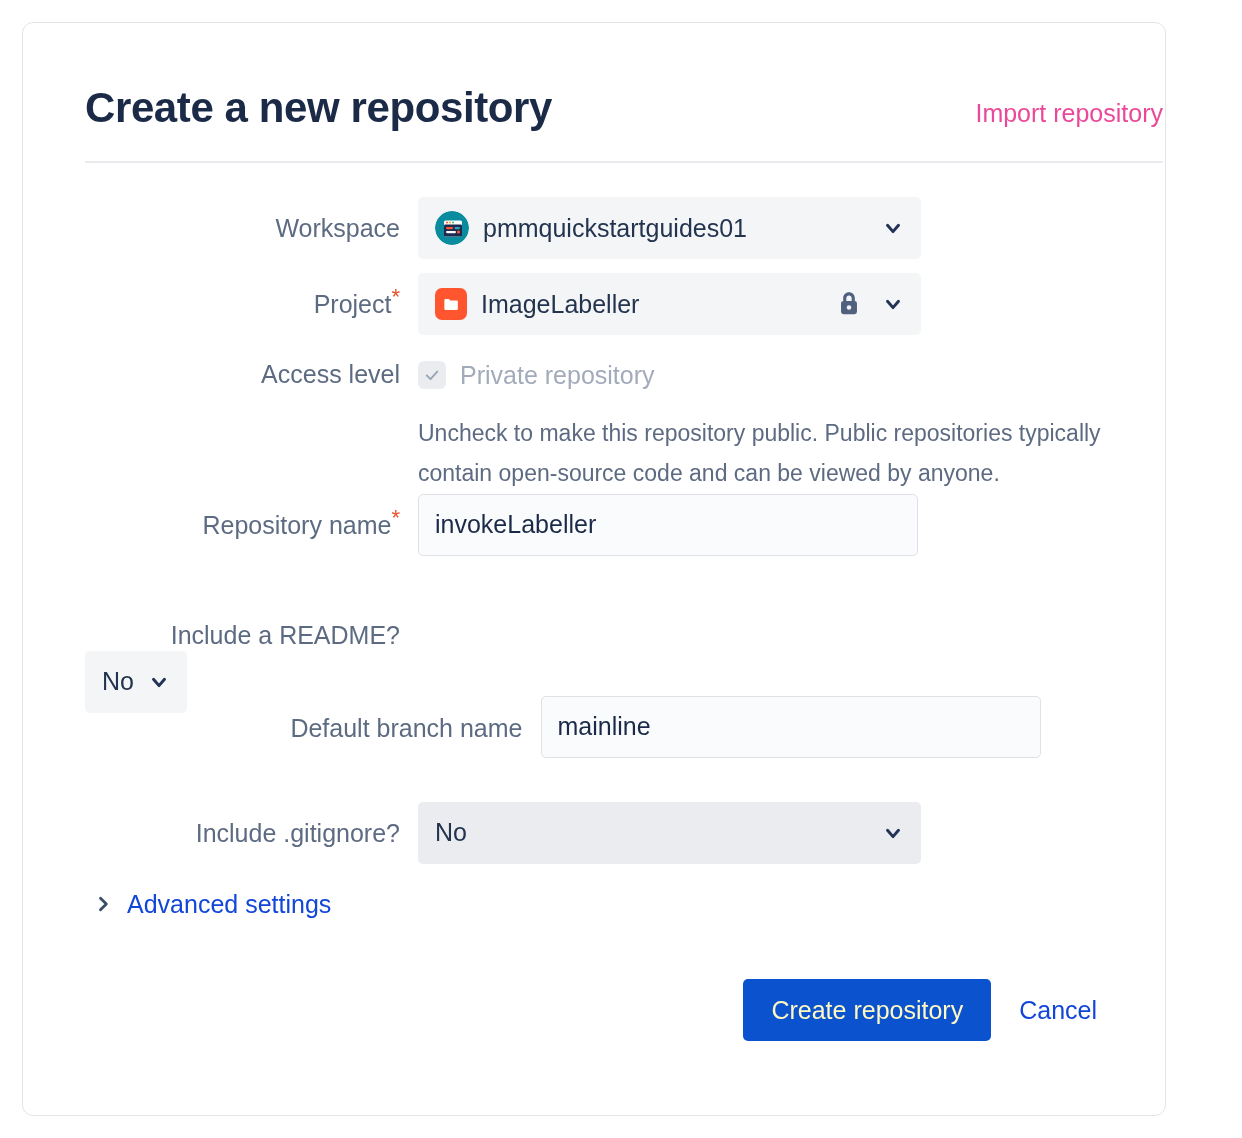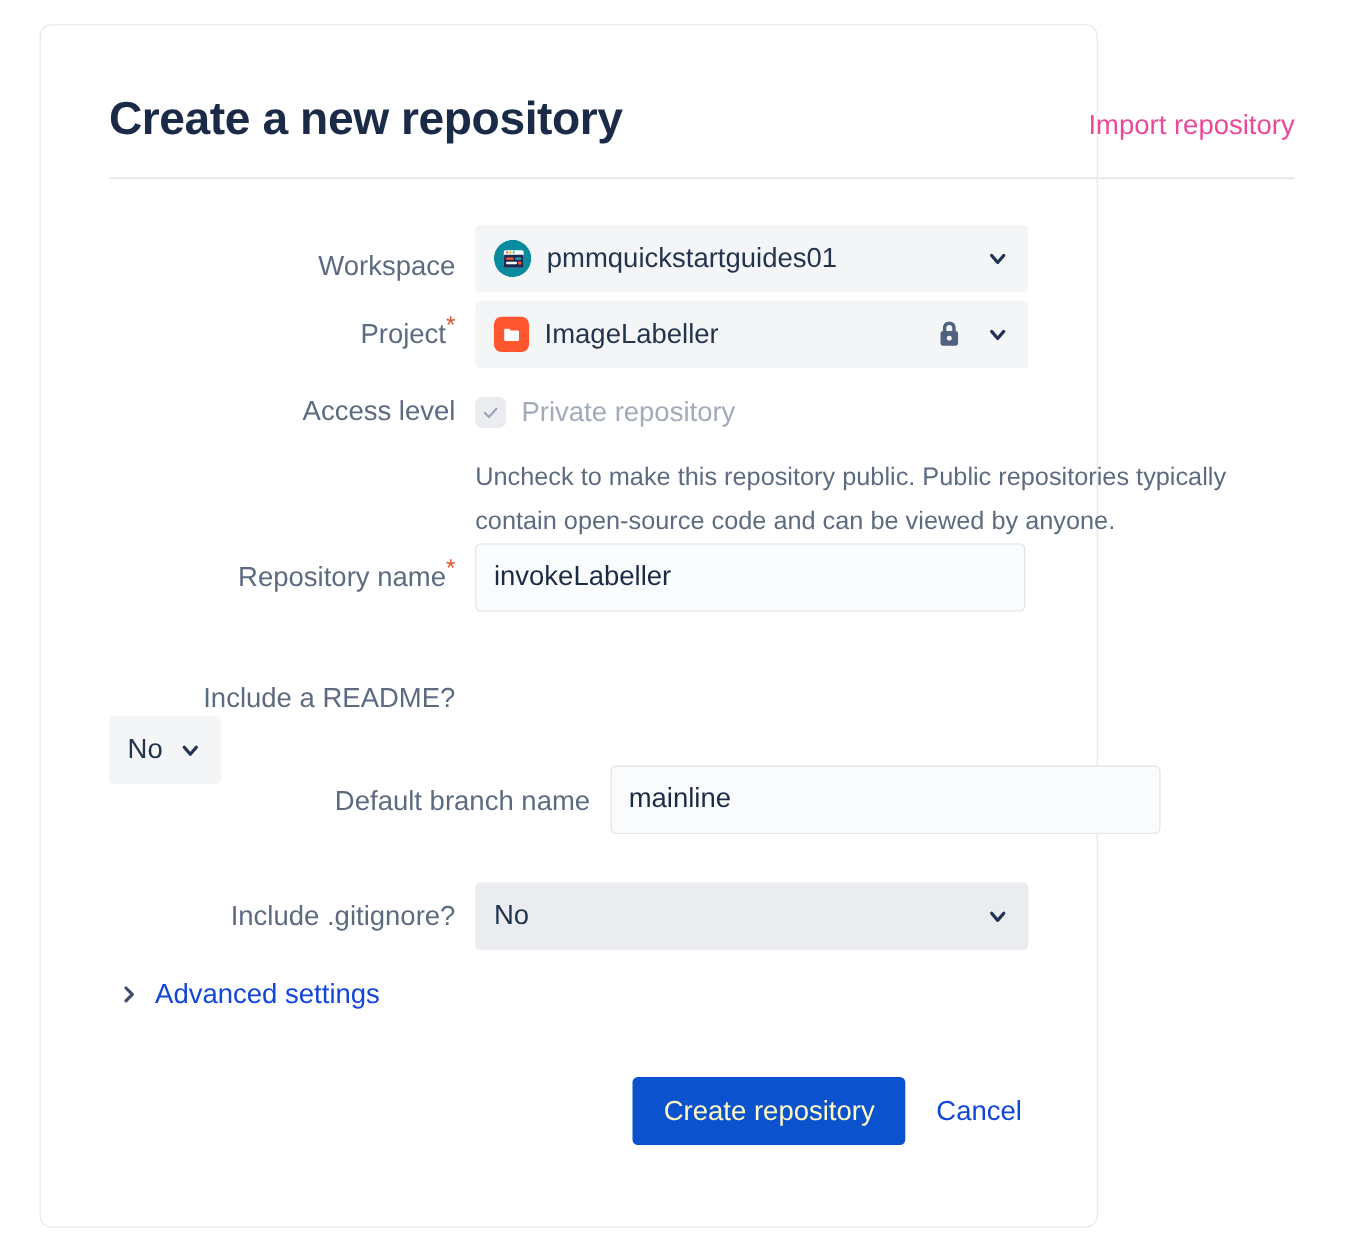--- a/index.html
+++ b/index.html
@@ -6,22 +6,22 @@
   html, body {
     margin: 0; padding: 0;
     width: 1242px; height: 1138px;
     background: #ffffff;
     font-family: "Liberation Sans", sans-serif;
     -webkit-font-smoothing: antialiased;
   }
 
   .card {
     position: absolute;
-    left: 36px; top: 22px;
-    width: 962px; height: 1094px;
+    left: 22px; top: 22px;
+    width: 1144px; height: 1094px;
     background: #ffffff;
     border: 1px solid #e4e5e9;
     border-radius: 11px;
   }
 
   
   .header {
     position: absolute;
     left: 62px; top: 60px;
     width: 1078px;
@@ -206,21 +206,21 @@
 <div class="card">
 
   <div class="header">
     <h1 class="page-title">Create a new repository</h1>
     <a class="import-link">Import repository</a>
   </div>
   <div class="divider"></div>
 
   <div class="form">
 
-    <div class="row" style="height:76px;align-items:center;">
+    <div class="row" style="height:76px;">
       <div class="lbl" style="padding-top:16px;">Workspace</div>
       <div class="ctrl" style="max-width:503px;">
         <div class="select">
           <span class="ws-avatar">
             <svg viewBox="0 0 34 34" width="34" height="34">
               <circle cx="17" cy="17" r="17" fill="#0a8c9e"></circle>
               <rect x="9" y="9.5" width="18" height="16" rx="1.6" fill="#ffffff"></rect>
               <rect x="9" y="13.5" width="18" height="12" rx="1.2" fill="#1d2b50"></rect>
               <circle cx="12" cy="11.5" r="1" fill="#ff5630"></circle>
               <circle cx="15" cy="11.5" r="1" fill="#ffab00"></circle>

